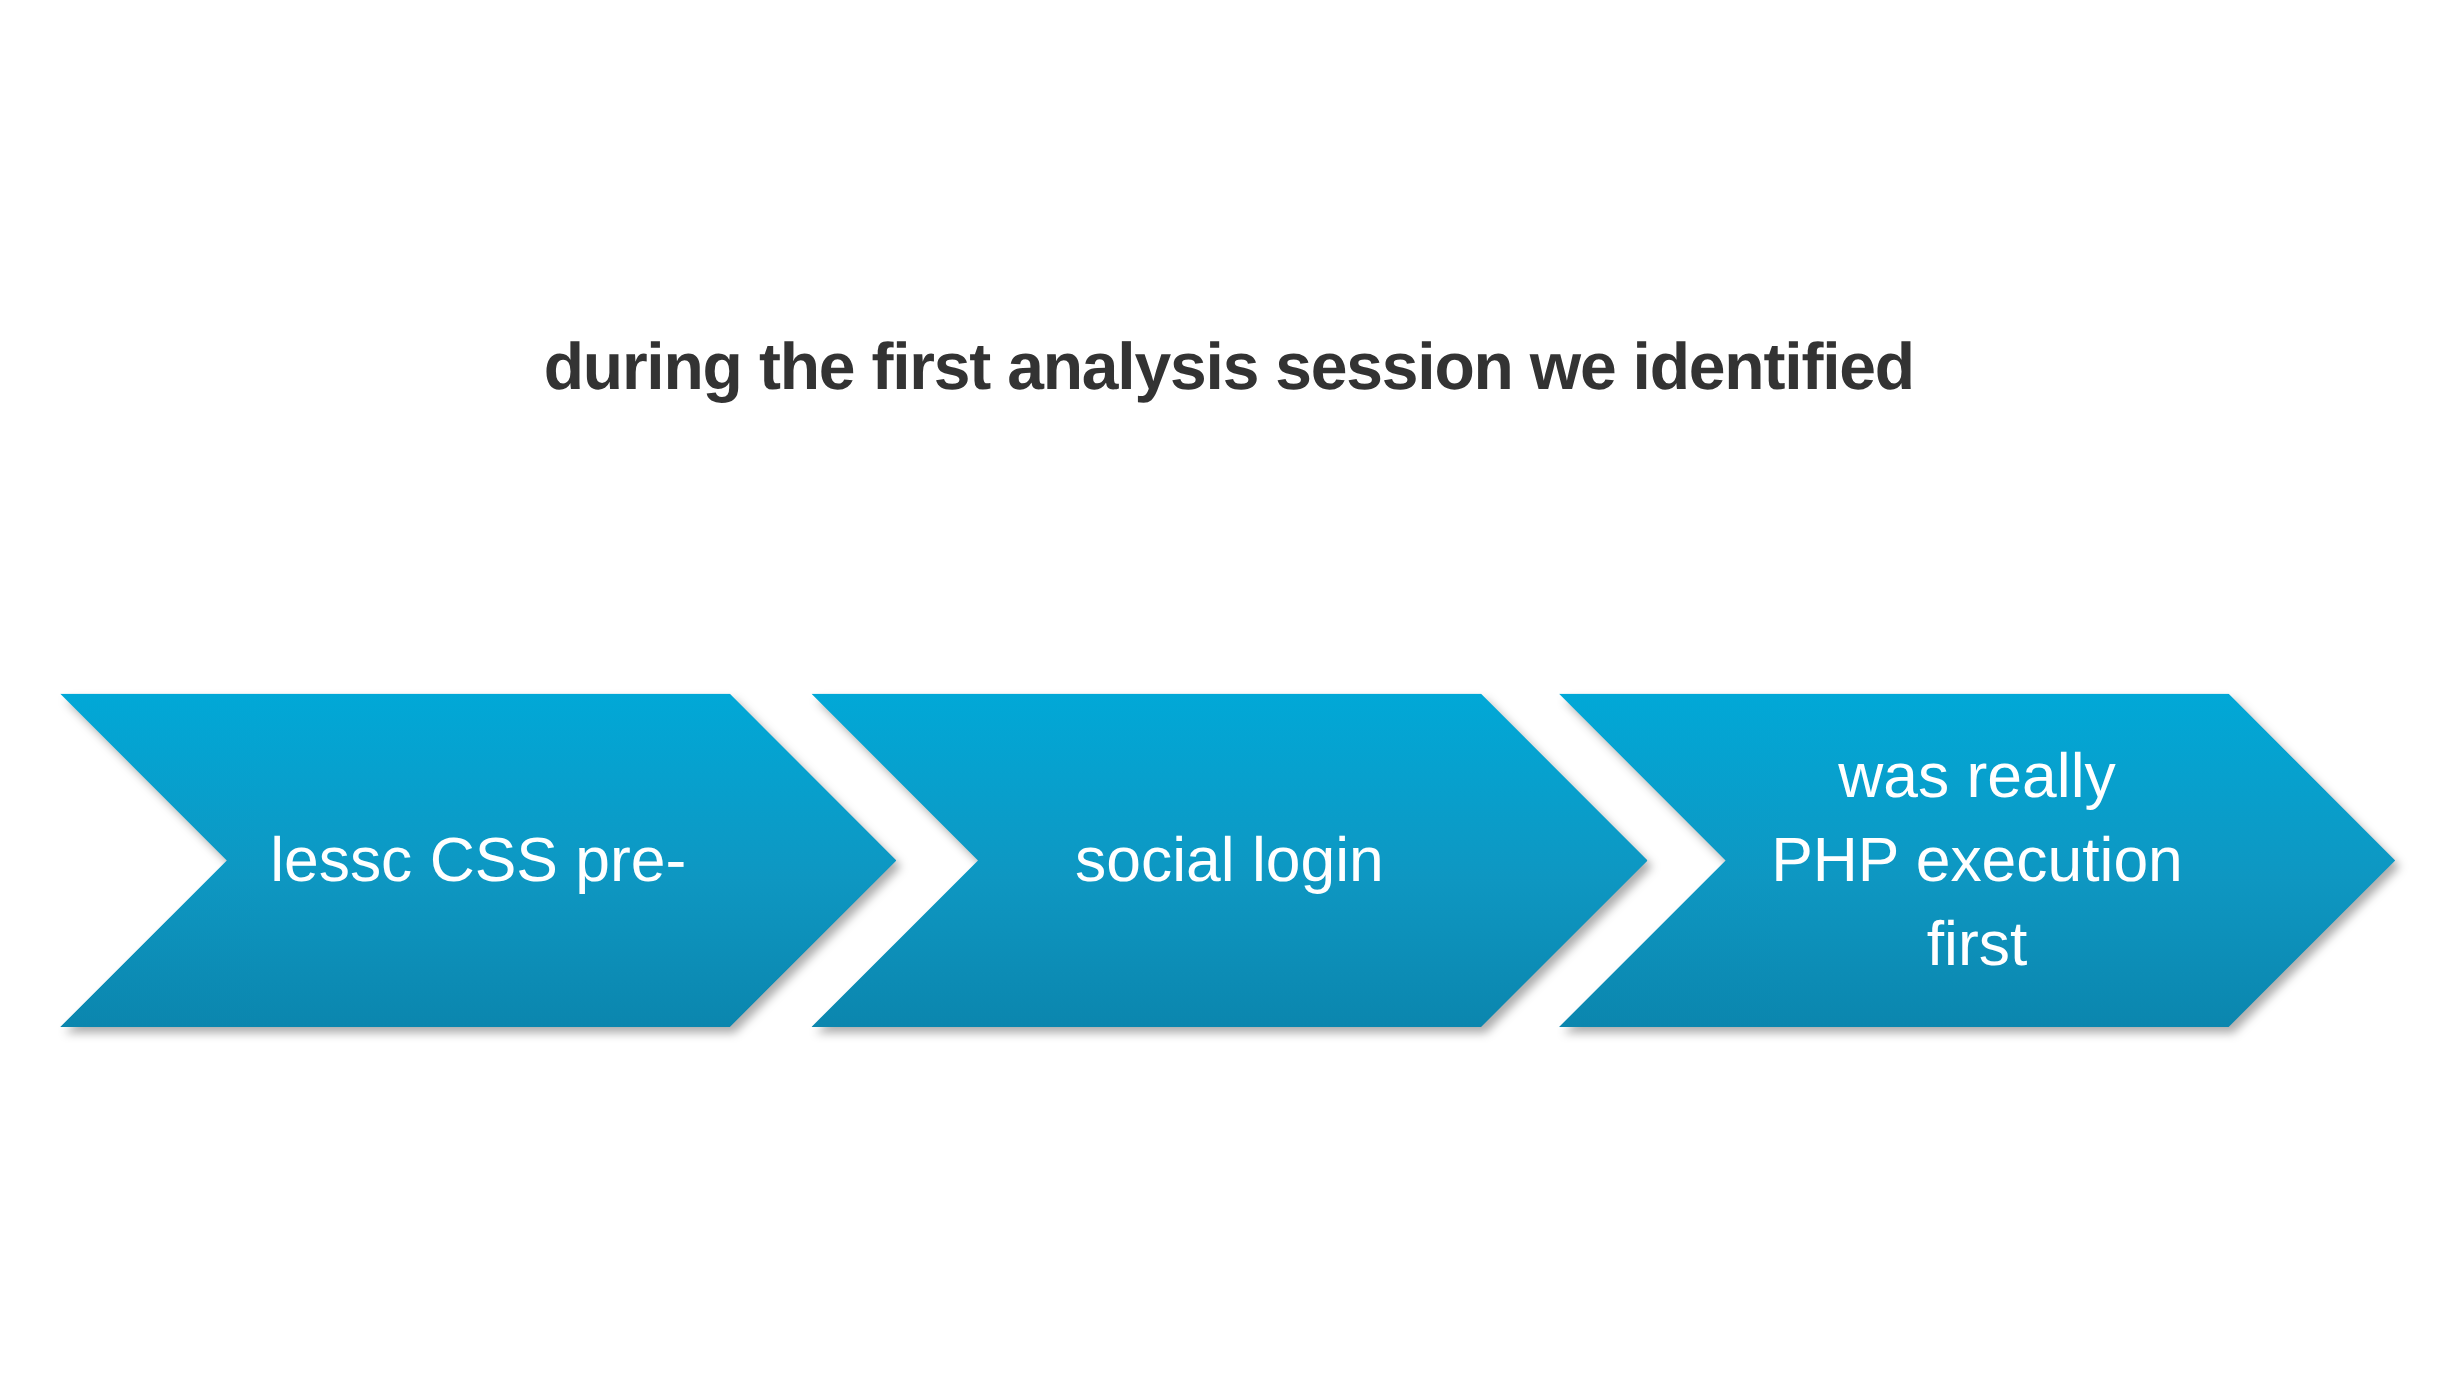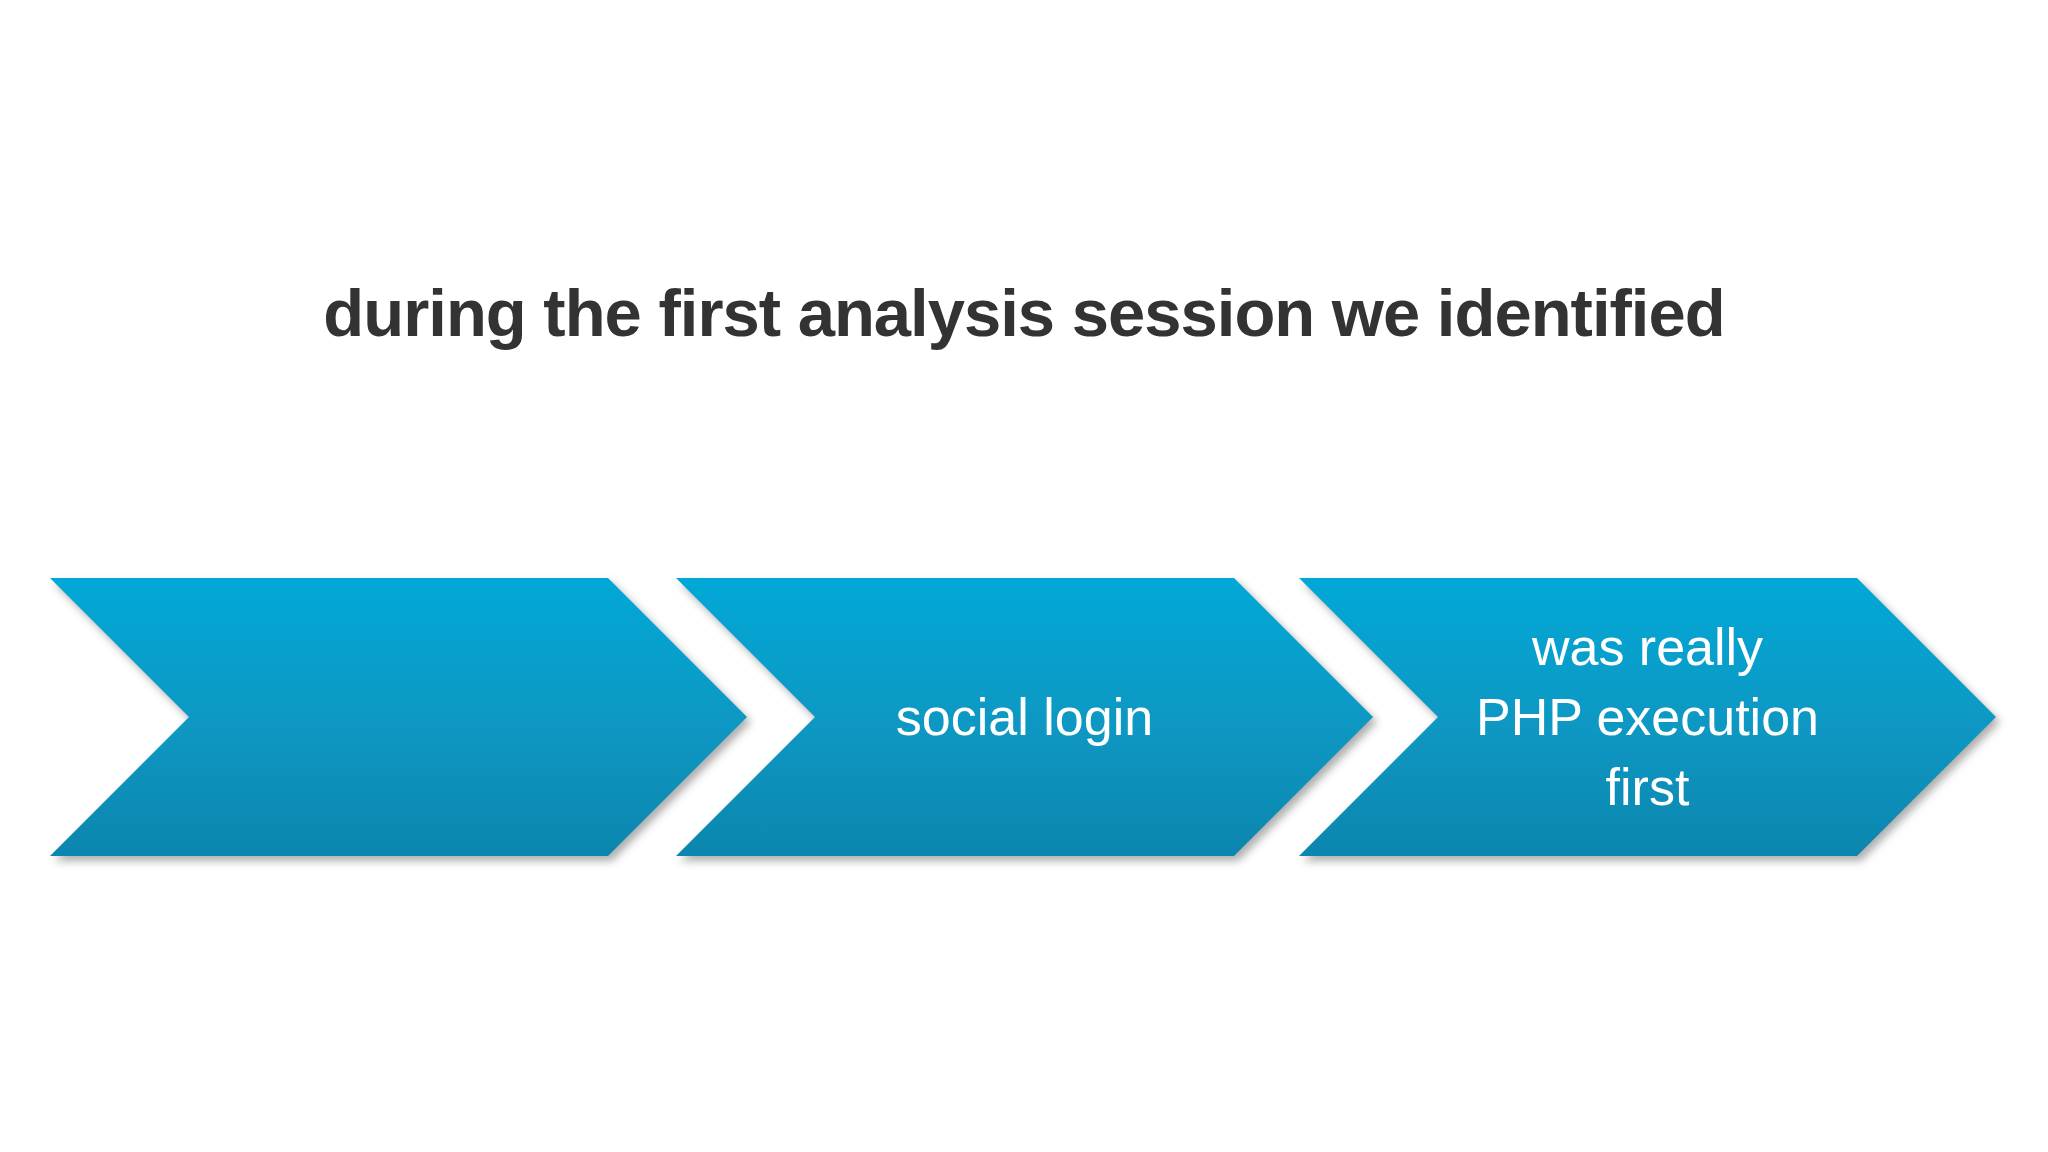--- a/index.html
+++ b/index.html
@@ -15,21 +15,21 @@
     overflow: hidden;
     font-family: "Liberation Sans", sans-serif;
   }
   .slide-title {
     position: absolute;
     top: 274px;
     left: 0;
     width: 100%;
     margin: 0;
     text-align: center;
-    font-size: 67px;
+    font-size: 55px;
     font-weight: 700;
     letter-spacing: -1px;
     color: #333333;
     line-height: 1.15;
   }
   .chevron-wrap {
     position: absolute;
     top: 578px;
     width: 697px;
     height: 278px;
@@ -70,20 +70,21 @@
 <body>
 
 <div class="canvas">
 
   <h1 class="slide-title">during the first analysis session we identified</h1>
 
   <div class="chevron-group">
 
     <div class="chevron-wrap step-1">
       <div class="chevron">
+        <div class="chevron-line">lessc CSS pre-</div>
       </div>
     </div>
 
     <div class="chevron-wrap step-2">
       <div class="chevron">
         <div class="chevron-line">social login</div>
       </div>
     </div>
 
     <div class="chevron-wrap step-3">

